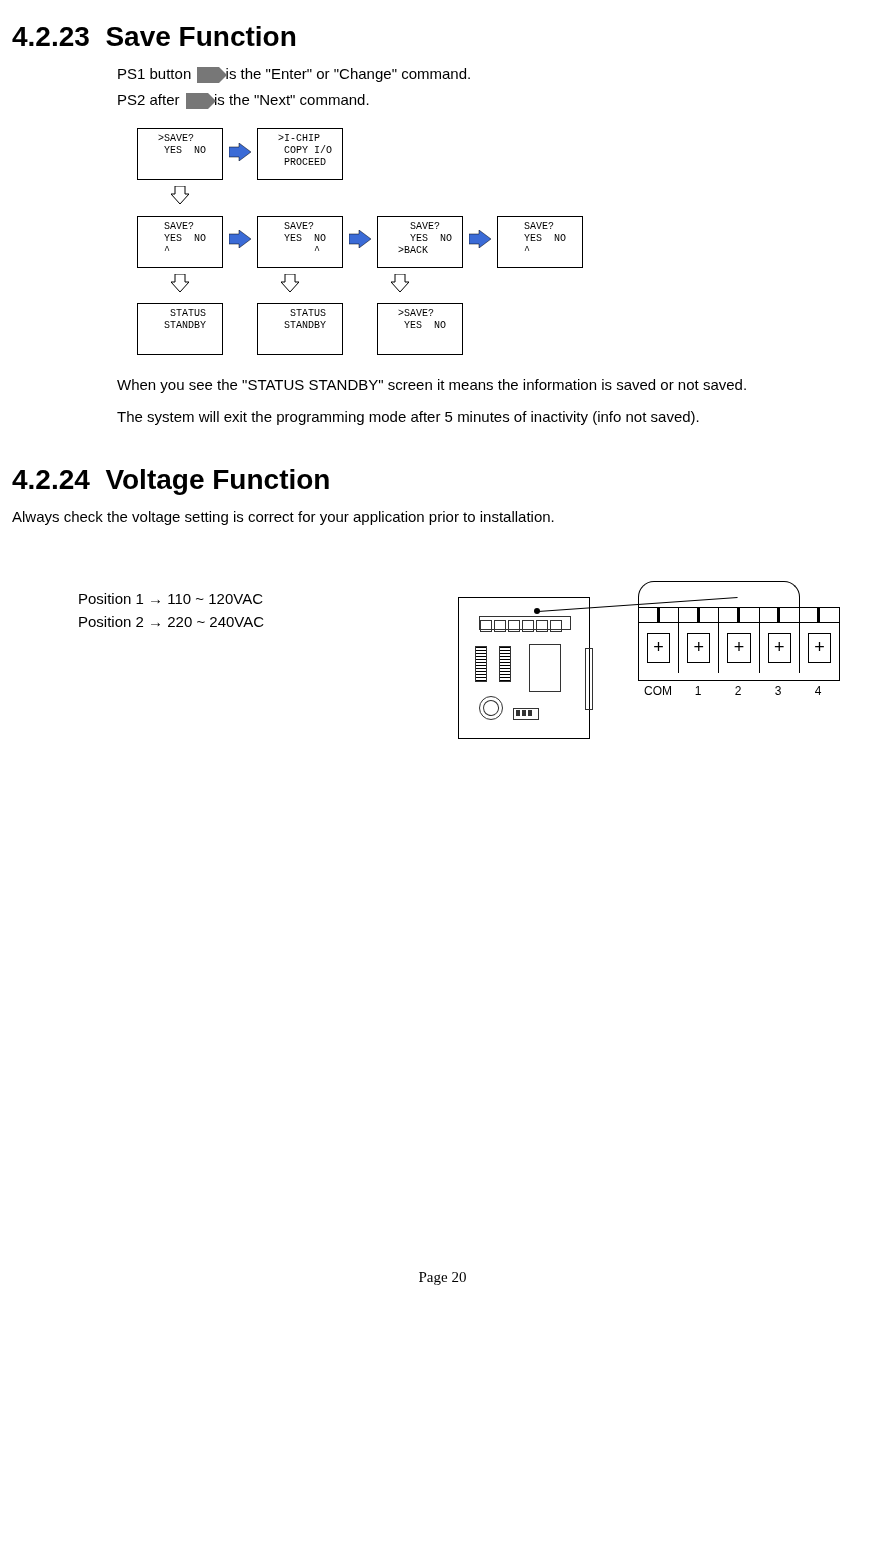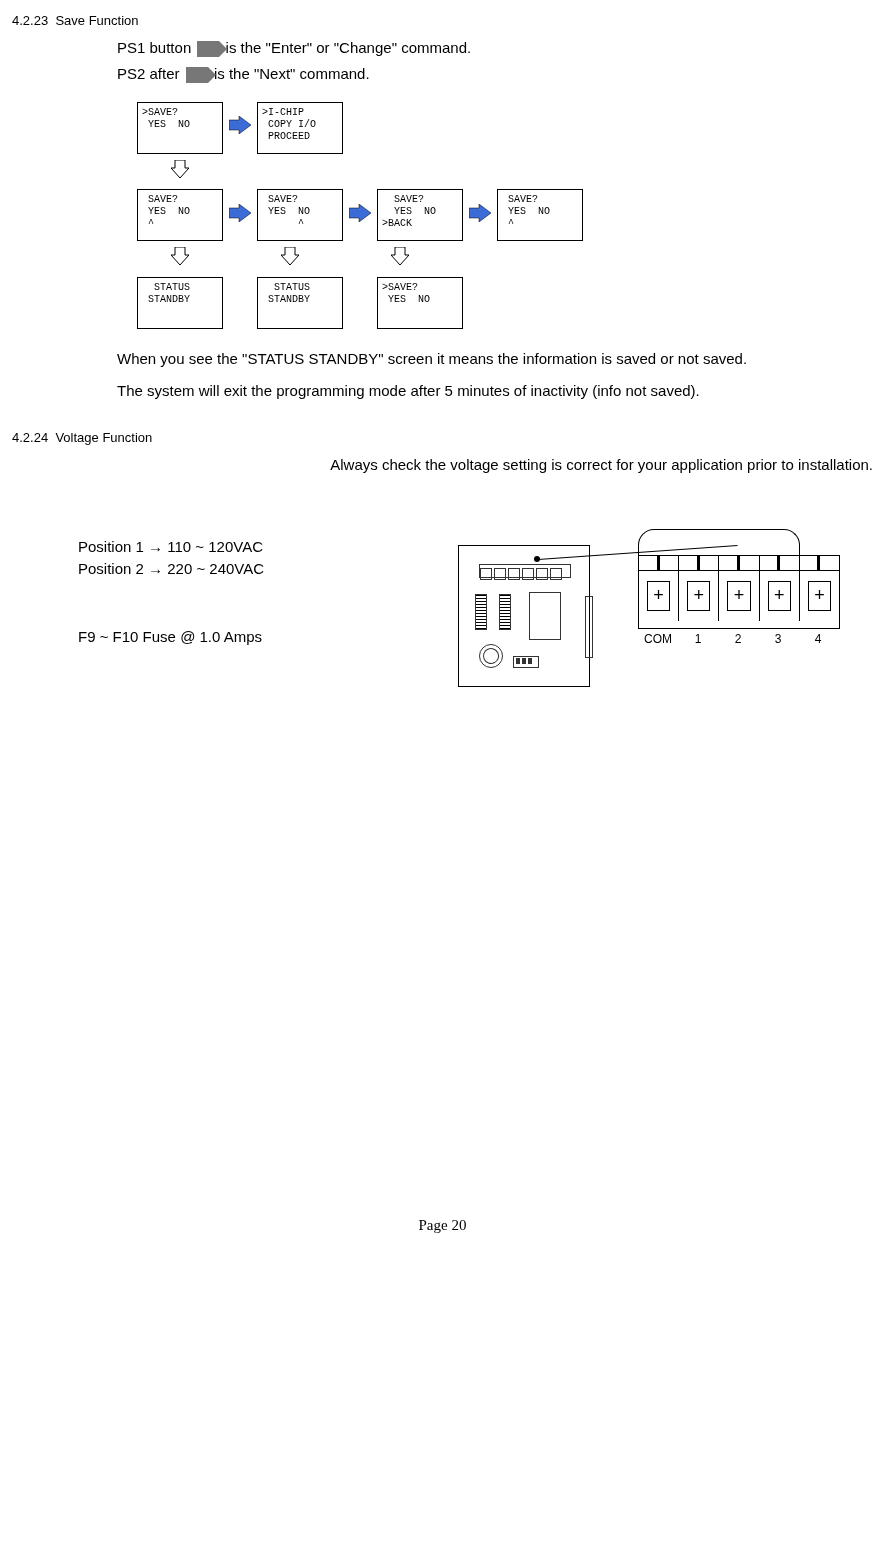--- a/index.html
+++ b/index.html
@@ -5,26 +5,26 @@
   body {
     font-family: Arial, Helvetica, sans-serif;
     font-size: 15px;
     color: #000;
     margin: 0;
     padding: 8px 12px;
     width: 861px;
     line-height: 1.35;
   }
   h2.section {
-    font-size: 13px;
-    font-weight: normal;
-    margin: 4px 0 8px 0;
+    font-size: 28px;
+    font-weight: bold;
+    margin: 10px 0 8px 0;
   }
   .indent1 { margin-left: 105px; }
-  .indent0 { margin-left: 40px; text-align: right; }
+  .indent0 { margin-left: 40px; }
   .para { margin: 2px 0 6px 0; }
   .arrow-badge {
     display: inline-block;
     vertical-align: middle;
     width: 22px;
     height: 16px;
     background: #777;
     position: relative;
     margin: 0 2px;
   }
@@ -46,21 +46,21 @@
     display: flex;
     align-items: center;
     margin-bottom: 6px;
   }
   .box {
     width: 86px;
     height: 52px;
     border: 1px solid #000;
     font-family: "Courier New", monospace;
     font-size: 10px;
-    padding: 4px 4px;
+    padding: 4px 20px;
     line-height: 1.2;
     white-space: pre;
     box-sizing: border-box;
   }
   .warr {
     margin: 0 6px;
   }
   .barr {
     margin: 0 6px;
   }
@@ -313,21 +313,20 @@
 </h2>
 
 <p class="para indent0">Always check the voltage setting is correct for your application prior to installation.</p>
 
 <div class="two-col settings-block">
   <div class="col-left">
     <div class="setting-line">Position 1  →    110 ~ 120VAC</div>
     <div class="setting-line">Position 2  →    220 ~ 240VAC</div>
     <div style="height:34px"></div>
     <div style="height:10px"></div>
-    <div class="setting-line">F9 ~ F10 Fuse @ 1.0 Amps</div>
     <div style="height:10px"></div>
   </div>
   <div class="diagram-area">
     <div class="pcb-main">
       <div class="comp chiprow"><i></i><i></i><i></i><i></i><i></i><i></i></div>
       <div class="comp r1"></div>
       <div class="comp r2"></div>
       <div class="comp bigcap"></div>
       <div class="comp round"></div>
       <div class="comp conn3"></div>

